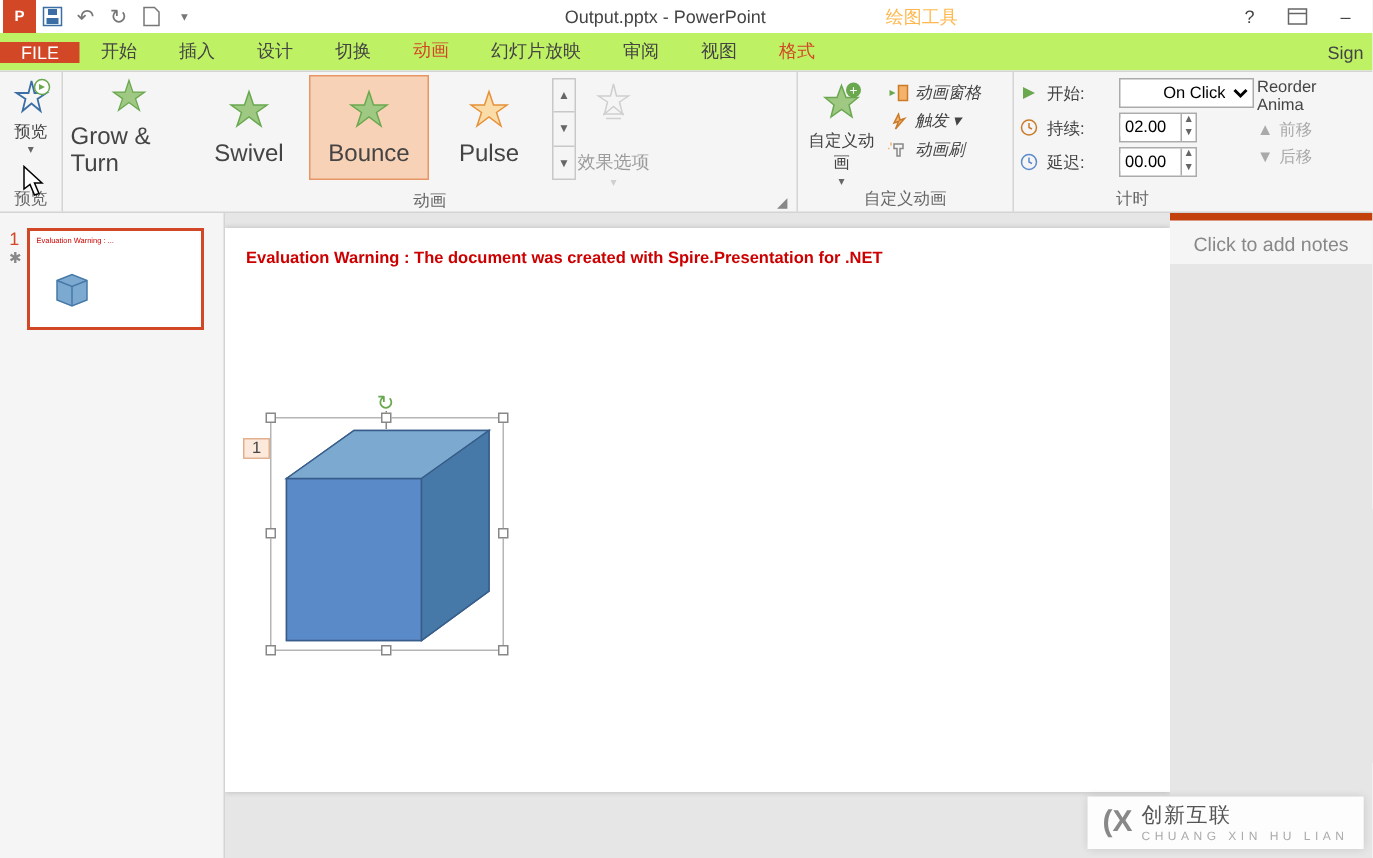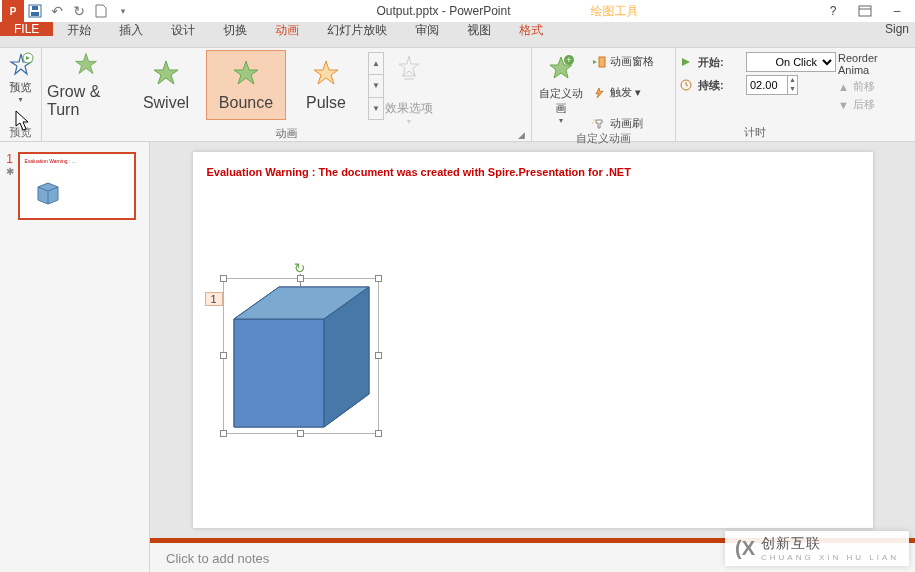--- a/index.html
+++ b/index.html
@@ -9,21 +9,21 @@
 .title-bar { height: 22px; background: #fff; display: flex; align-items: center; border-bottom: 0; }
 .qat { display: flex; align-items: center; gap: 0; padding-left: 2px; }
 .qat .icon-btn { width: 22px; height: 22px; display: flex; align-items: center; justify-content: center; cursor: pointer; }
 .title-center { flex: 1; text-align: left; font-size: 12px; color: #444; display: flex; justify-content: center; align-items: center; gap: 80px; }
 .title-text { margin-left: 60px; }
 .contextual-label { color: #ffb84d; font-size: 12px; }
 .title-right { display: flex; align-items: center; gap: 8px; padding-right: 6px; }
 .title-right .icon-btn { width: 24px; height: 22px; display: flex; align-items: center; justify-content: center; cursor: pointer; }
 
 
-.ribbon-tabs { height: 25px; display: flex; align-items: flex-start; background: #e5e5e5; }
+.ribbon-tabs { height: 25px; display: flex; align-items: center; background: #bef264; }
 .file-tab { background: #d24726; color: #fff; padding: 0 14px; display: flex; align-items: center; font-size: 12px; cursor: pointer; }
 .tab { padding: 0 14px; display: flex; align-items: center; font-size: 12px; color: #444; cursor: pointer; }
 .tab.active { color: #d24726; border-bottom: 2px solid transparent; }
 .tab.context { color: #d24726; }
 .signin { margin-left: auto; padding-right: 6px; display: flex; align-items: center; font-size: 12px; color: #444; }
 
 
 .ribbon { height: 95px; border-top: 1px solid #d4d4d4; border-bottom: 1px solid #d4d4d4; background: #f5f5f5; display: flex; }
 .group { border-right: 1px solid #d4d4d4; display: flex; flex-direction: column; padding: 2px 4px 0 4px; }
 .group-body { flex: 1; display: flex; align-items: flex-start; }
@@ -43,27 +43,27 @@
 .gallery-spinner div { flex: 1; display: flex; align-items: center; justify-content: center; border-bottom: 1px solid #c8c8c8; font-size: 8px; color: #666; cursor: pointer; }
 .gallery-spinner div:last-child { border-bottom: none; }
 
 
 .effect-opts { width: 50px; display: flex; flex-direction: column; align-items: center; padding-top: 4px; cursor: pointer; opacity: 0.5; }
 .effect-opts .lbl { font-size: 12px; margin-top: 20px; text-align: center; }
 
 
 .add-anim { width: 50px; display: flex; flex-direction: column; align-items: center; padding-top: 4px; cursor: pointer; }
 .add-anim .lbl { font-size: 11px; margin-top: 4px; text-align: center; }
-.adv-list { margin-left: 6px; display: flex; flex-direction: column; gap: 16px; padding-top: 4px; }
+.adv-list { margin-left: 6px; display: flex; flex-direction: column; gap: 4px; padding-top: 4px; font-style: italic; }
 .adv-item { display: flex; align-items: center; gap: 4px; font-size: 11px; cursor: pointer; }
 
 
 .timing-grid { display: flex; flex-direction: column; gap: 3px; padding-top: 2px; }
 .timing-row { display: flex; align-items: center; gap: 6px; font-size: 11px; }
-.timing-row .tlbl { width: 42px; font-weight: bold; }
+.timing-row .tlbl { width: 42px; }
 .timing-row select, .timing-row .spinner { height: 20px; border: 1px solid #ababab; background: #fff; font-size: 11px; }
 .timing-row select { width: 90px; padding: 0 2px; text-align: right; }
 .spinner { width: 52px; display: flex; align-items: center; }
 .spinner input { border: none; width: 40px; padding: 0 3px; font-size: 11px; outline: none; }
 .spinner .spin-btns { display: flex; flex-direction: column; width: 14px; border-left: 1px solid #ababab; }
 .spinner .spin-btns div { height: 9px; font-size: 7px; text-align: center; line-height: 8px; color: #666; cursor: pointer; }
 
 
 .reorder { display: flex; flex-direction: column; gap: 3px; padding-top: 2px; font-size: 11px; }
 .reorder .hdr { color: #444; }
@@ -72,21 +72,21 @@
 
 .workspace { display: flex; height: calc(572px - 22px - 25px - 95px); }
 .thumb-panel { width: 150px; background: #f5f5f5; border-right: 1px solid #d4d4d4; padding: 10px 6px; overflow-y: auto; }
 .thumb-row { display: flex; gap: 4px; }
 .thumb-num { font-size: 12px; color: #d24726; width: 8px; }
 .thumb-star { font-size: 10px; color: #888; }
 .thumb { width: 118px; height: 68px; border: 2px solid #d24726; background: #fff; position: relative; cursor: pointer; }
 .thumb-inner { position: absolute; left: 4px; top: 4px; font-size: 5px; color: #c00; }
 .thumb-cube { position: absolute; left: 14px; top: 26px; }
 
-.slide-area { flex: 1; background: #e6e6e6; display: flex; flex-direction: column; }
+.slide-area { flex: 1; background: #e6e6e6; display: flex; flex-direction: row; }
 .slide-canvas-wrap { flex: 1; display: flex; justify-content: center; align-items: flex-start; padding-top: 10px; overflow: hidden; }
 .slide { width: 680px; height: 376px; background: #fff; box-shadow: 0 0 4px rgba(0,0,0,0.2); position: relative; }
 .eval-warning { position: absolute; left: 14px; top: 14px; font-size: 11px; color: #c00; font-weight: bold; }
 .shape-tag { position: absolute; left: 12px; top: 140px; background: #fce9dc; border: 1px solid #e0b090; padding: 0 5px; font-size: 11px; }
 .shape-sel { position: absolute; left: 30px; top: 126px; width: 156px; height: 156px; border: 1px solid #b5b5b5; }
 .handle { position: absolute; width: 7px; height: 7px; background: #fff; border: 1px solid #888; }
 .rot-handle { position: absolute; left: 50%; top: -22px; transform: translateX(-50%); color: #6aa84f; font-size: 14px; }
 
 .notes-bar { height: 34px; background: #f5f5f5; border-top: 5px solid #c2410c; padding: 8px 16px; font-size: 13px; color: #888; }
 
@@ -273,20 +273,34 @@
             </svg>
           <span class="tlbl">持续:</span>
           <div class="spinner">
             <input value="02.00" style="">
             <div class="spin-btns">
                 <div>▲</div>
                 <div>▼</div>
               </div>
           </div>
         </div>
+        <div class="timing-row">
+          <svg width="12" height="12">
+              <circle cx="6" cy="6" r="5" fill="none" stroke="#5b8ac9"></circle>
+              <path d="M6 3 L6 6 L8 7" stroke="#5b8ac9" fill="none"></path>
+            </svg>
+          <span class="tlbl">延迟:</span>
+          <div class="spinner">
+            <input value="00.00" style="">
+            <div class="spin-btns">
+                <div>▲</div>
+                <div>▼</div>
+              </div>
+          </div>
+        </div>
       </div>
     </div>
     <div class="group-label">计时</div>
   </div>
 
   <div class="group" style="width:80px;border-right:none;">
     <div class="group-body">
       <div class="reorder">
         <div class="hdr">Reorder Anima</div>
         <div class="opt">

